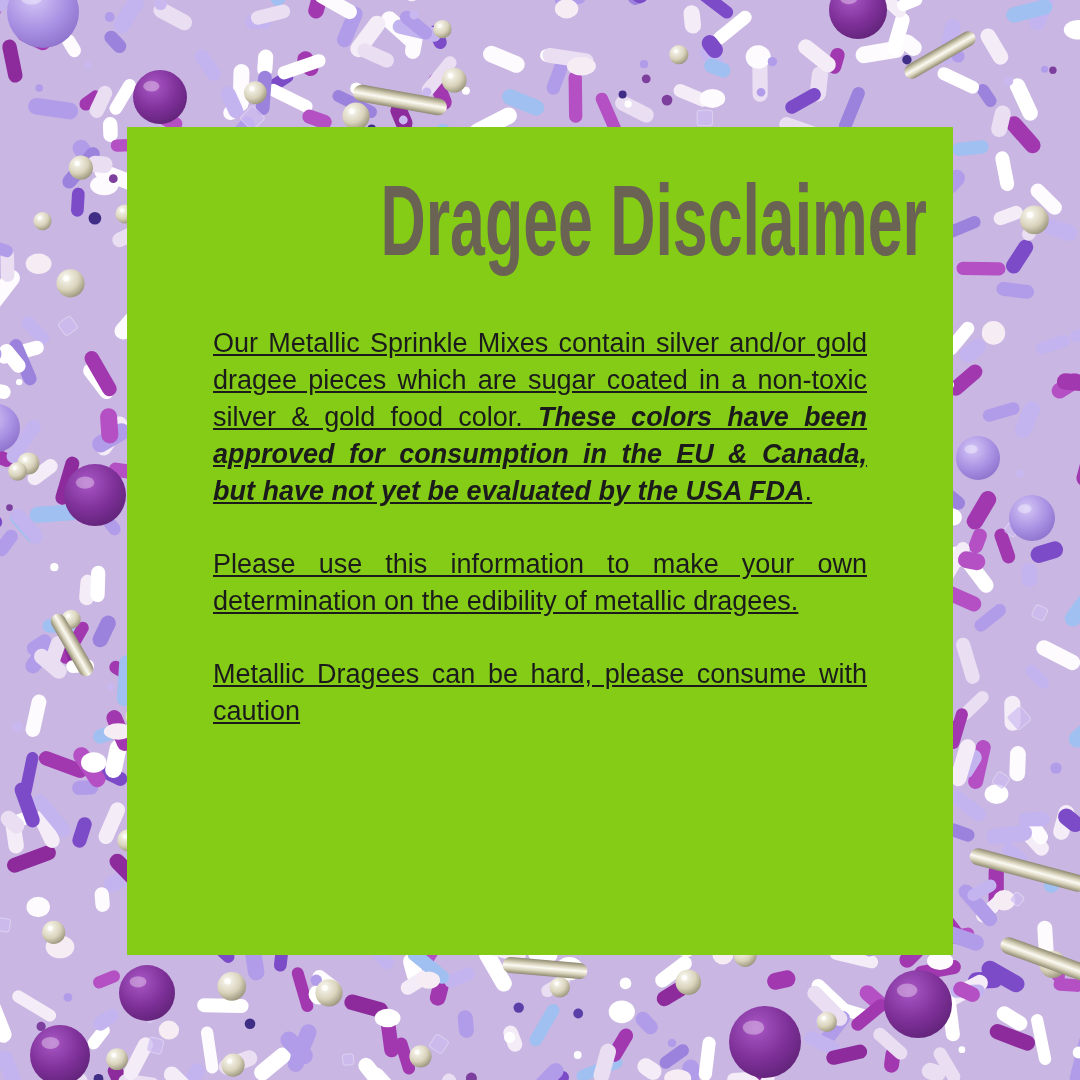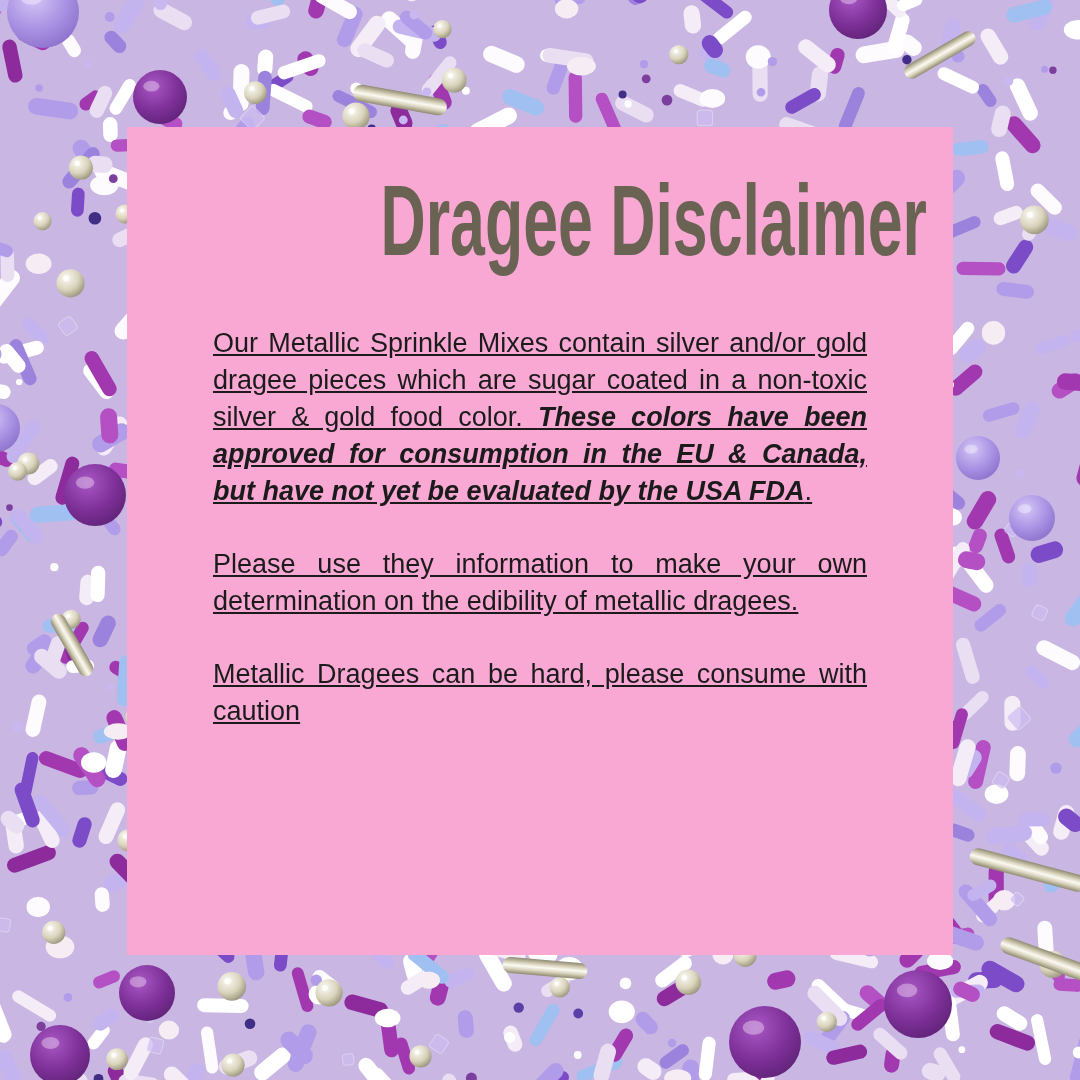--- a/index.html
+++ b/index.html
@@ -1112,24 +1112,24 @@
         <ellipse cx="907.12" cy="990.4" rx="10.2" ry="6.800000000000001" fill="#ffffff" fill-opacity="0.35"></ellipse>
         <rect x="352.5" y="91.5" width="95" height="17" rx="8.5" fill="url(#gSilverRod)" transform="rotate(10 400 100)"></rect>
         <rect x="900" y="47.5" width="80" height="15" rx="7.5" fill="url(#gSilverRod)" transform="rotate(-30 940 55)"></rect>
         <rect x="968" y="861.5" width="120" height="17" rx="8.5" fill="url(#gSilverRod)" transform="rotate(15 1028 870)"></rect>
         <rect x="997" y="956.5" width="130" height="17" rx="8.5" fill="url(#gSilverRod)" transform="rotate(20 1062 965)"></rect>
         <rect x="502.5" y="960" width="85" height="16" rx="8" fill="url(#gSilverRod)" transform="rotate(5 545 968)"></rect>
         <rect x="37" y="637.5" width="70" height="15" rx="7.5" fill="url(#gSilverRod)" transform="rotate(60 72 645)"></rect>
       </svg>
     </div>
 
-  <div class="card" style="background: #f9a8d4;">
+  <div class="card" style="background: #84cc16;">
     <h1 class="title" style="color: rgb(106, 99, 83);">
       <span class="title-inner">Dragee Disclaimer</span>
     </h1>
     <div class="body-text" style="color: rgb(27, 27, 27); text-decoration: underline;">
         <p class="para"><span>Our Metallic Sprinkle Mixes contain silver and/or gold dragee pieces which are sugar coated in a non-toxic silver &amp; gold food color. </span><span class="bi">These colors have been approved for consumption in the EU &amp; Canada, but have not yet be evaluated by the USA FDA</span><span>.</span></p>
-        <p class="para"><span>Please use they information to make your own determination on the edibility of metallic dragees.</span></p>
+        <p class="para"><span>Please use this information to make your own determination on the edibility of metallic dragees.</span></p>
         <p class="para"><span>Metallic Dragees can be hard, please consume with caution</span></p>
       </div>
   </div>
 
 </div>
 
 </body></html>

